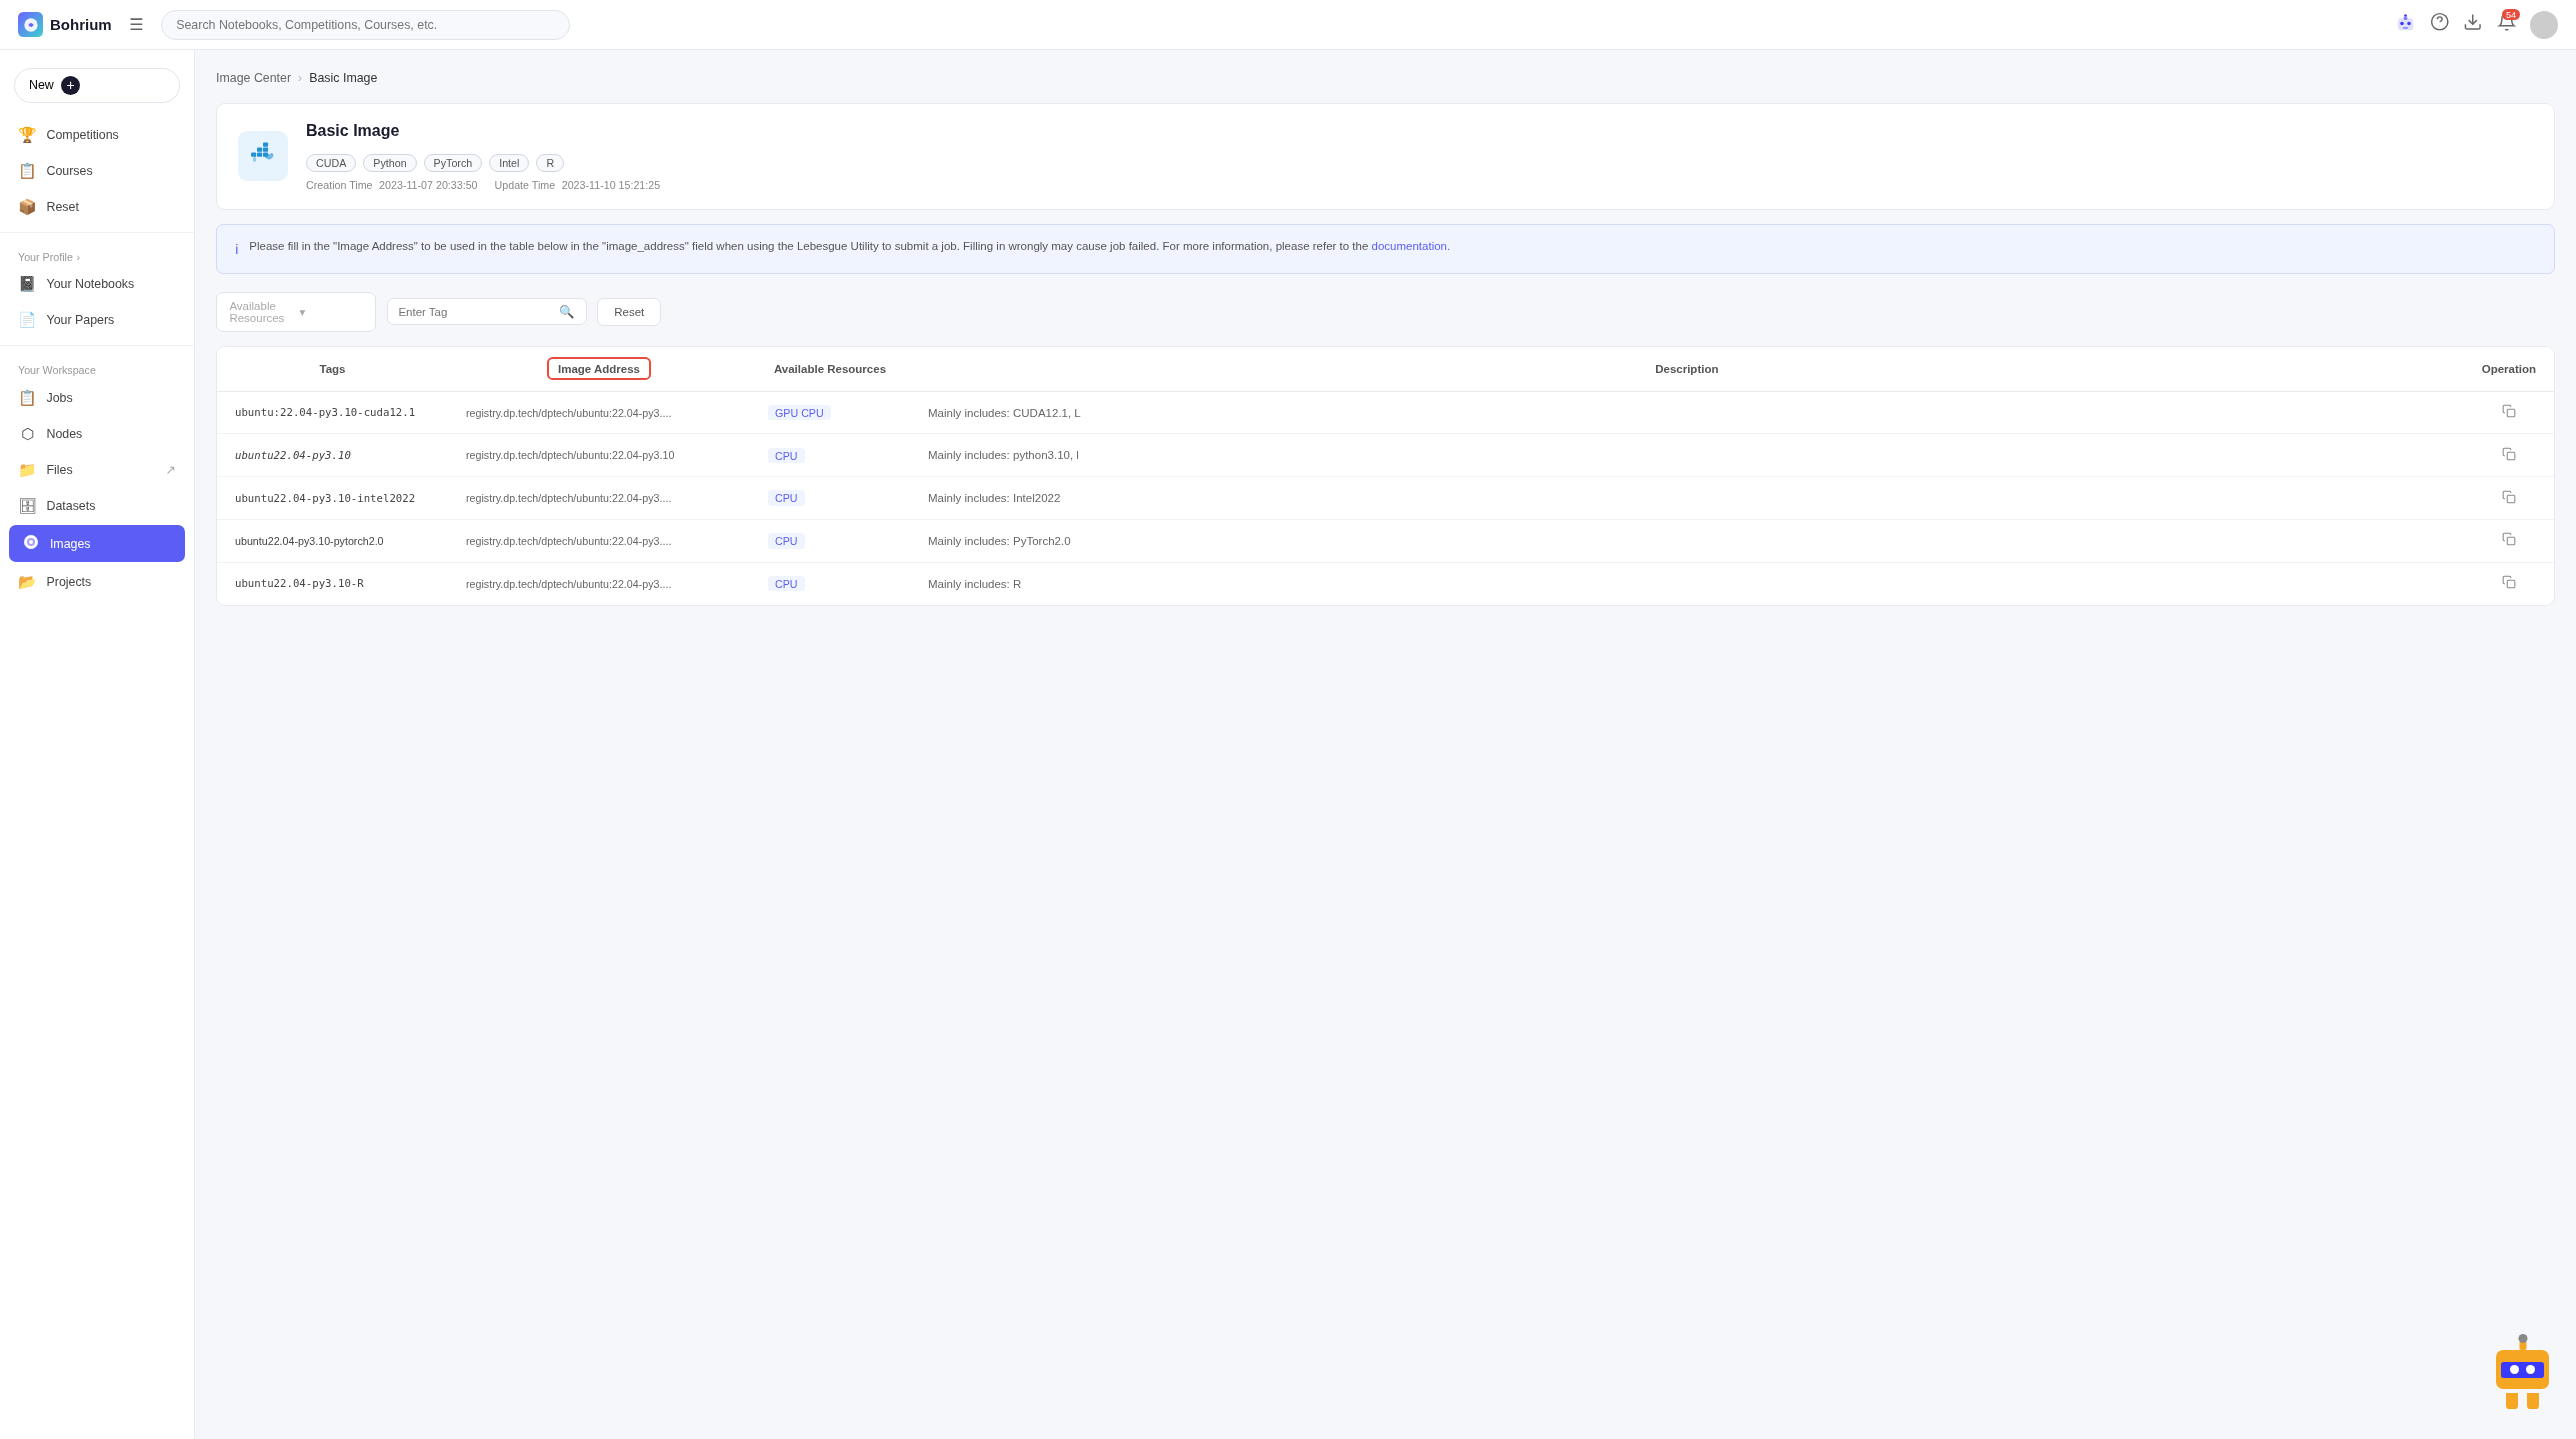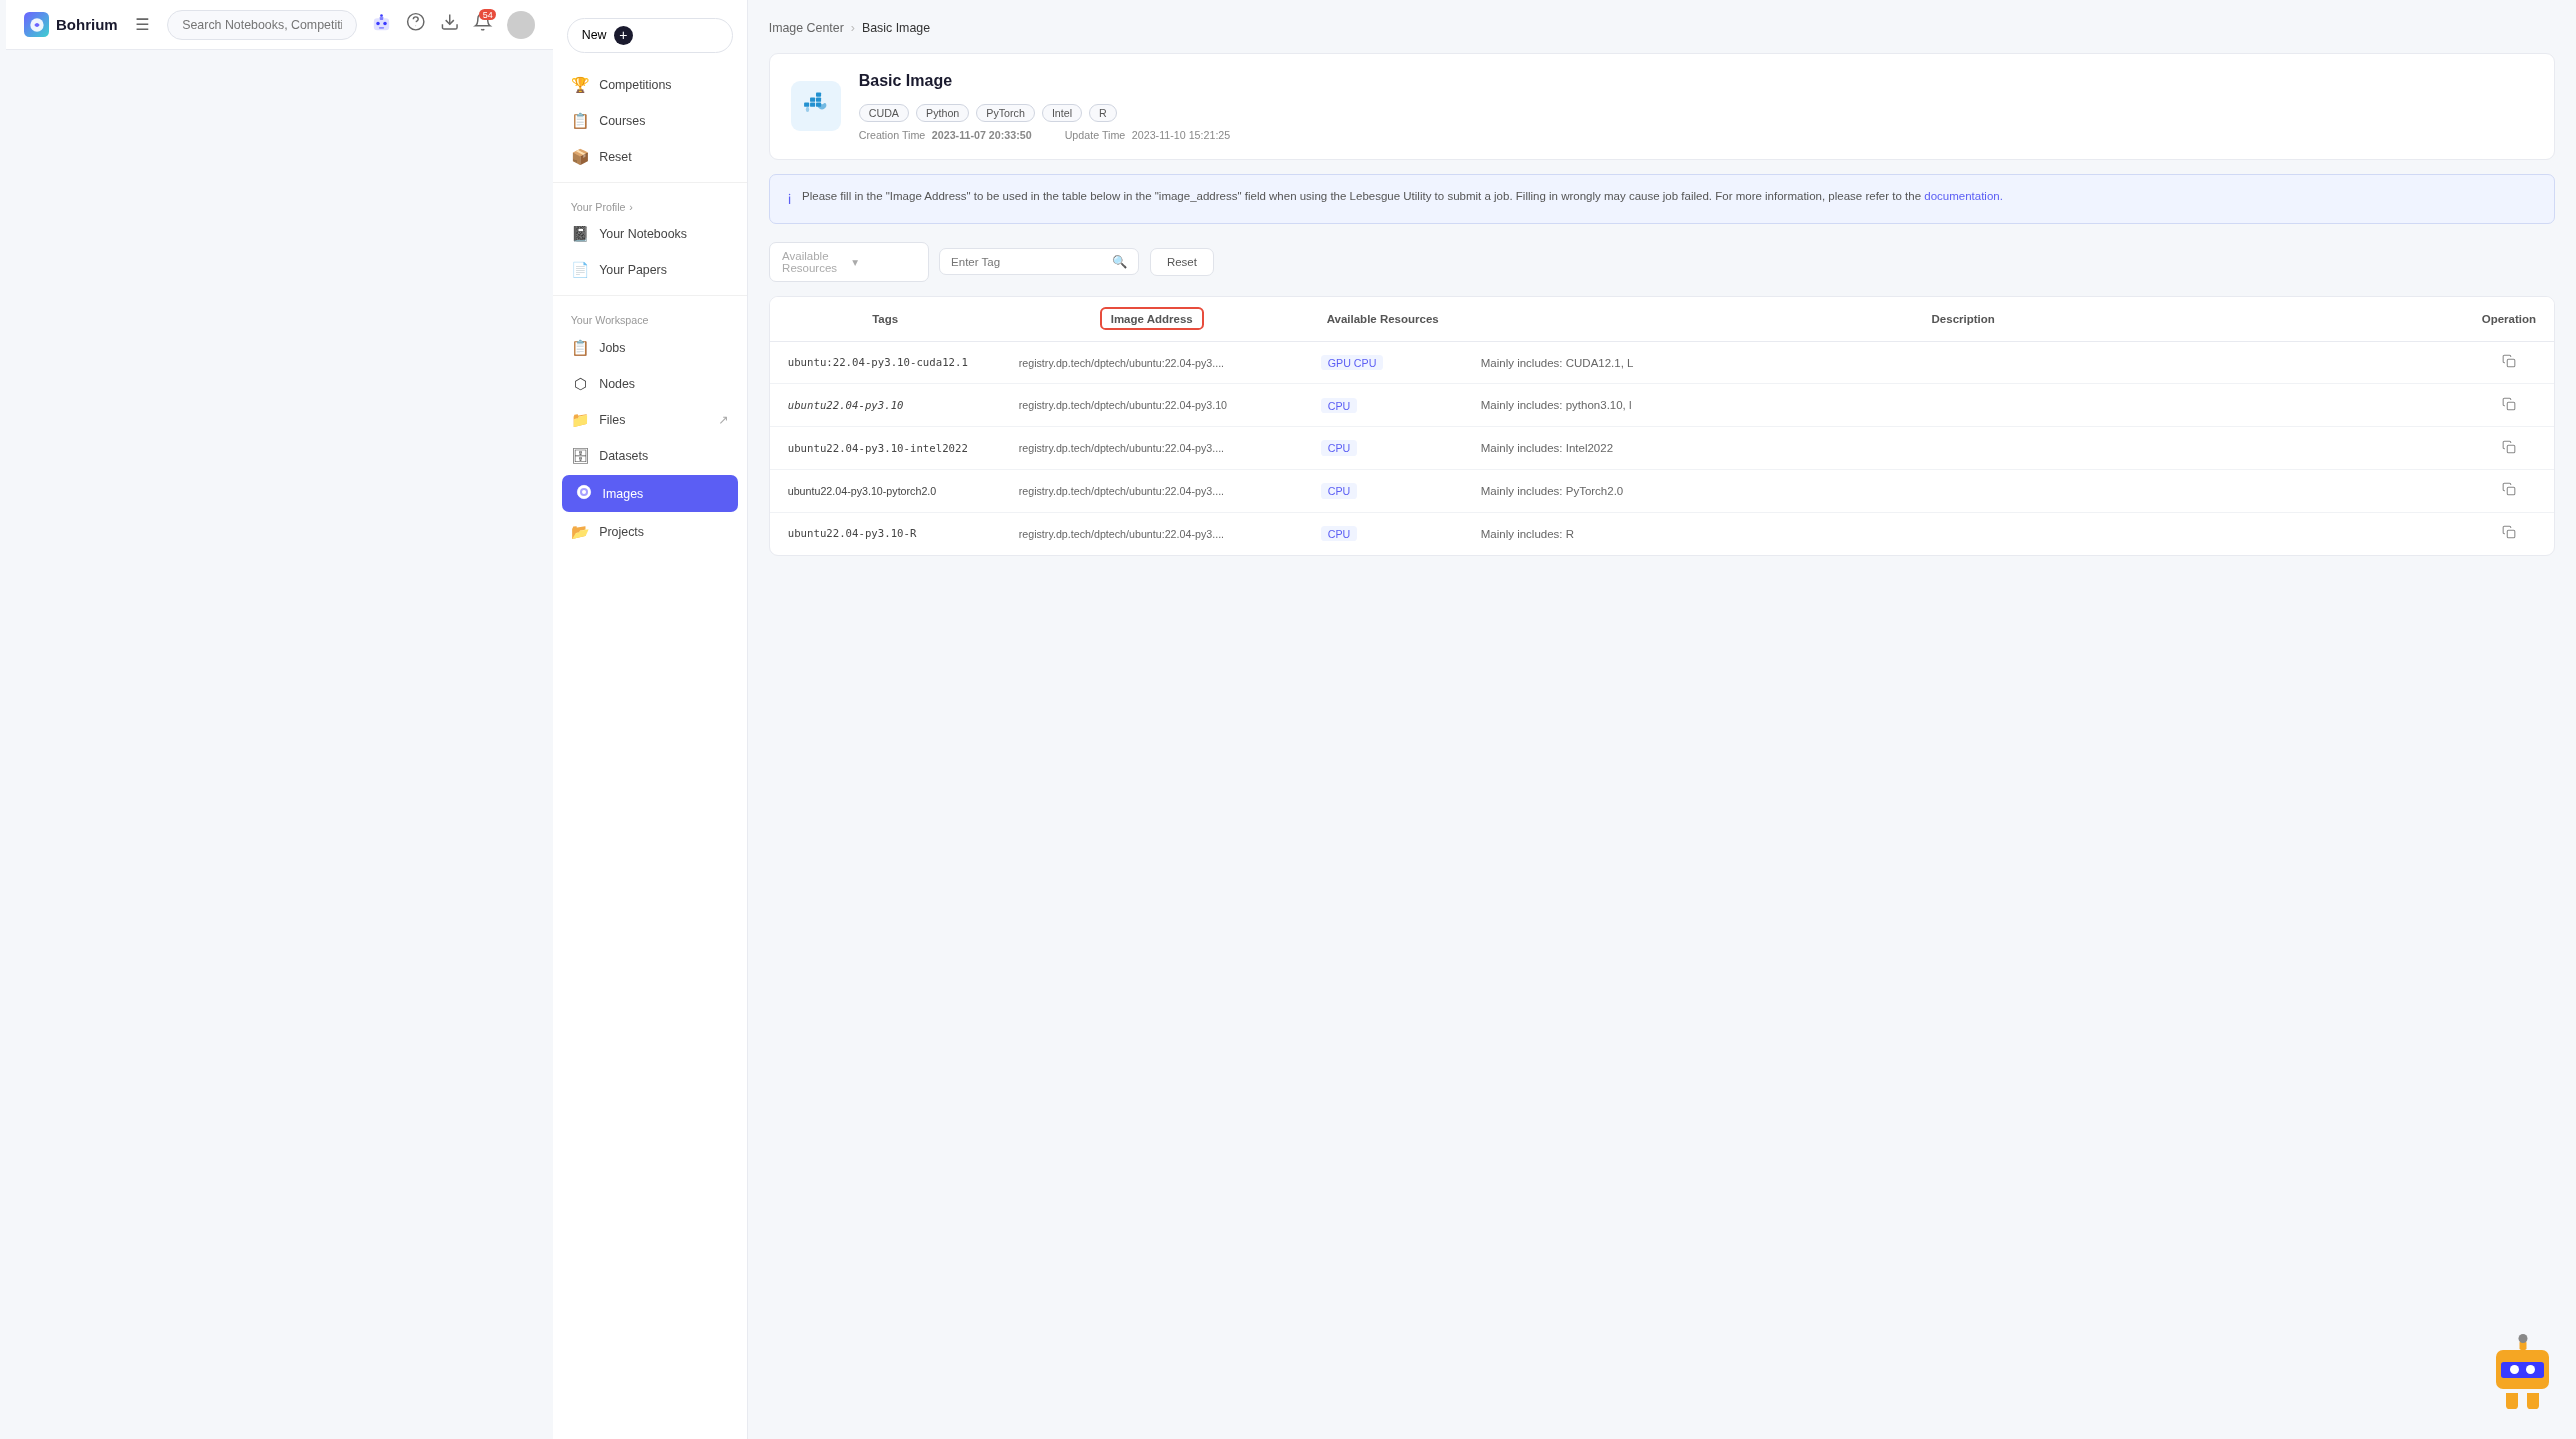--- a/index.html
+++ b/index.html
@@ -1,19 +1,19 @@
 <!DOCTYPE html>
 <html style="font-size:14px"><head>
   <meta charset="utf-8">
   <style>
     * { box-sizing: border-box; margin: 0; padding: 0; }
     body { font-family: -apple-system, BlinkMacSystemFont, 'Segoe UI', sans-serif; background: #f5f7fa; color: #333; font-size: 12.4px; }
 
     
-    .app-container { display: flex; flex-direction: row; height: 100vh; padding-left: 6px; }
+    .app-container { display: flex; flex-direction: column; height: 100vh; }
     .top-bar { display: flex; align-items: center; height: 50px; background: #fff; border-bottom: 0.9px solid #e8eaf0; padding: 0 18px; gap: 14px; flex-shrink: 0; }
     .main-area { display: flex; flex: 1; overflow: hidden; }
     .sidebar { width: 195px; background: #fff; border-right: 0.9px solid #e8eaf0; padding: 10.7px 0; display: flex; flex-direction: column; overflow-y: auto; flex-shrink: 0; }
     .content { flex: 1; overflow-y: auto; padding: 21px; }
 
     
     .logo-area { display: flex; align-items: center; gap: 7px; font-weight: 700; font-size: 15px; color: #1a1a2e; }
     .logo-icon { width: 25px; height: 25px; background: linear-gradient(135deg, #6c63ff, #3ecfcf); border-radius: 5.3px; display: flex; align-items: center; justify-content: center; color: #fff; font-size: 12.4px; font-weight: bold; }
     .hamburger-btn { background: none; border: none; cursor: pointer; padding: 3.6px; color: #666; font-size: 16px; }
     .search-bar { flex: 1; max-width: 409px; position: relative; }
@@ -236,21 +236,21 @@
           <div class="image-name">Basic Image</div>
           <div class="image-tags">
             <span class="tag-badge">CUDA</span>
             <span class="tag-badge">Python</span>
             <span class="tag-badge">PyTorch</span>
             <span class="tag-badge">Intel</span>
             <span class="tag-badge">R</span>
           </div>
           <div class="image-times">
             <span>Creation Time</span>
-            <span style="margin-left:3.6px; margin-right:30px;font-weight:bold;">2023-11-07 20:33:50</span>
+            <span style="margin-left:3.6px; margin-right:14px;">2023-11-07 20:33:50</span>
             <span>Update Time</span>
             <span style="margin-left:3.6px;">2023-11-10 15:21:25</span>
           </div>
         </div>
       </div>
 
       <div class="info-banner">
         <span class="info-icon">ℹ</span>
         <span>
           <span>Please fill in the "Image Address" to be used in the table below in the "image_address" field when using the Lebesgue Utility to submit a job. Filling in wrongly may cause job failed. For more information, please refer to the</span>

